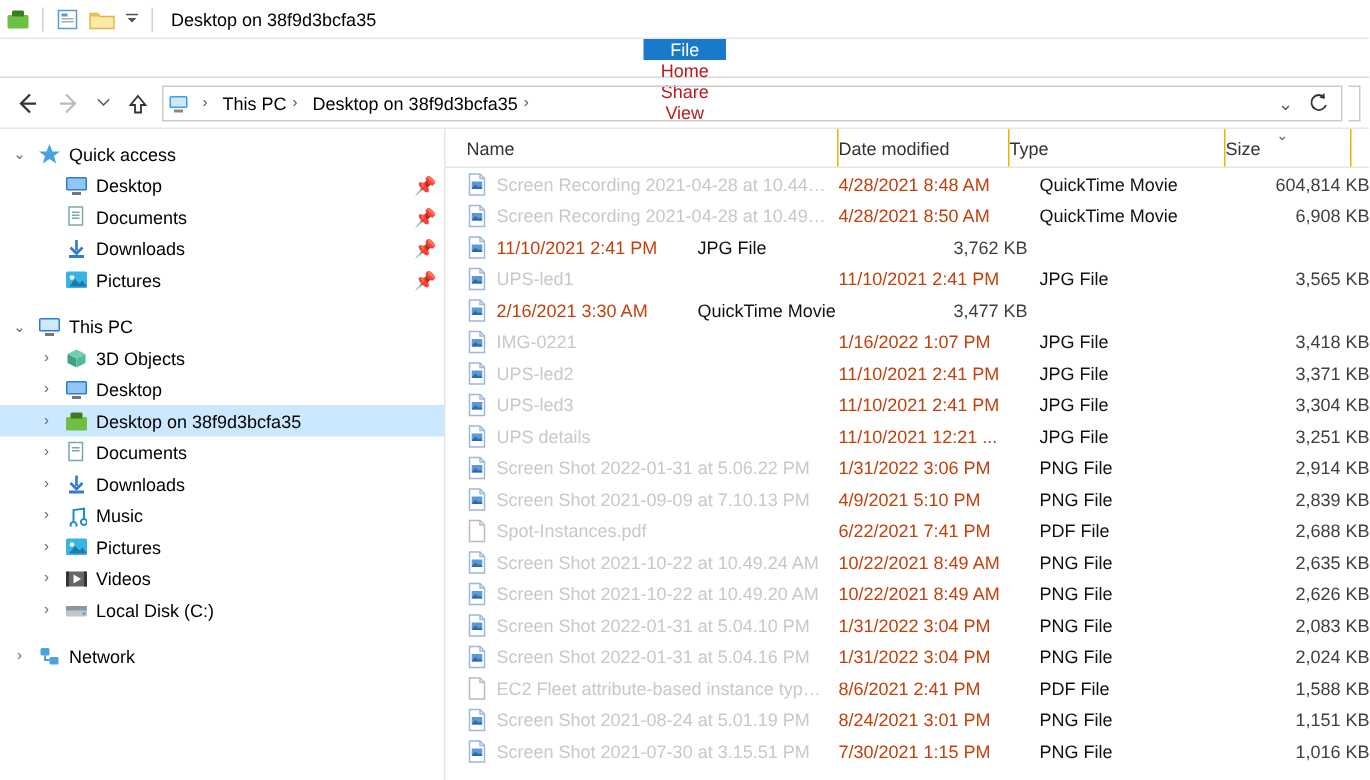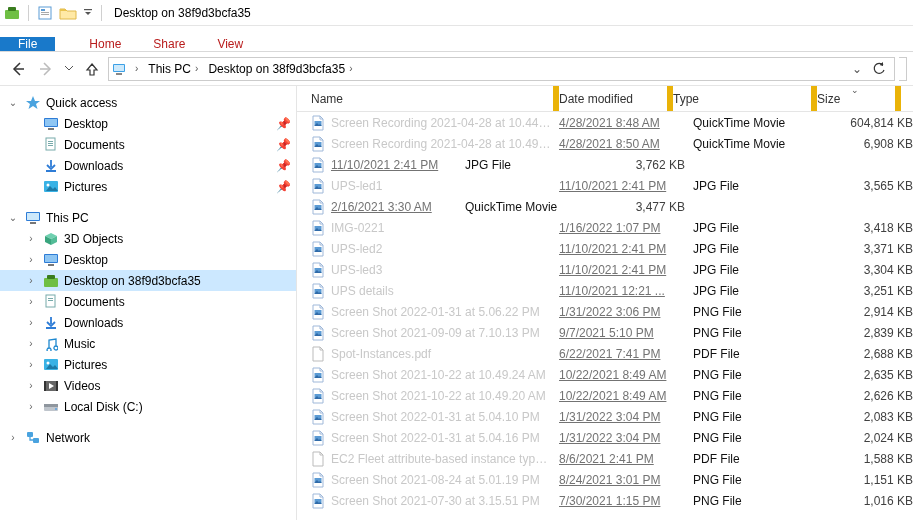--- a/index.html
+++ b/index.html
@@ -7,21 +7,21 @@
 
   
   .titlebar { height: 26px; display: flex; align-items: center; border-bottom: 1px solid #e5e5e5; padding: 0 4px; gap: 6px; }
   .titlebar .qat-icon { width: 16px; height: 16px; display:flex; align-items:center; justify-content:center; }
   .titlebar .divider { width:1px; height:16px; background:#d0d0d0; margin:0 2px;}
   .titlebar .folder { width:18px; height:14px; }
   .titlebar .dropdown { width:10px; display:flex; justify-content:center; color:#555;}
   .titlebar .title-text { margin-left: 4px; color:#000; }
 
   
-  .ribbon { height: 26px; display:flex; align-items:flex-end; border-bottom:1px solid #d9d9d9; }
+  .ribbon { height: 26px; display:flex; align-items:center; border-bottom:1px solid #d9d9d9;flex-direction:column; }
   .ribbon .tab { padding: 0 16px; display:flex; align-items:center; color:#b91c1c; cursor:default;}
   .ribbon .tab.file { background:#1979ca; color:#fff; padding:0 18px;}
   .ribbon .gap { width: 18px;}
 
   
   .navbar { height: 34px; display:flex; align-items:center; padding: 0 6px; gap:4px; border-bottom:1px solid #e5e5e5;}
   .nav-btn { width:24px; height:24px; display:flex; align-items:center; justify-content:center; color:#555; }
   .nav-btn.disabled { color:#bbb; }
   .addrbar { flex:1; height:24px; border:1px solid #ccc; display:flex; align-items:center; padding:0 2px; }
   .addrbar .seg { display:flex; align-items:center; padding:0 2px 0 4px; height:100%; }
@@ -48,28 +48,28 @@
   .tree-gap { height:10px; }
 
   
   .cols { height:26px; display:flex; align-items:center; border-bottom:1px solid #e5e5e5; padding-left:14px; color:#333;}
   .col { display:flex; align-items:center; height:100%; border-right:1px solid transparent; padding-right:6px;}
   .col.name { width:248px; }
   .col.date { width:114px; }
   .col.type { width:144px; }
   .col.size { width:84px; justify-content:flex-start; position:relative;}
   .col.size .sort { position:absolute; left:34px; top:-1px; font-size:9px; color:#555;}
-  .cols .col { border-right:6px solid #eab308; }
+  .cols .col { border-right:1px solid #eab308; }
 
   
   .rows { flex:1; overflow:hidden; }
   .row { height:21px; display:flex; align-items:center; padding-left:14px; }
   .row .ric { width:20px; display:flex; align-items:center;}
   .row .rname { width:228px; color:#c8c8c8; white-space:nowrap; overflow:hidden; text-overflow:ellipsis; padding-right:8px;}
-  .row .rdate { width:114px; color:#737373; white-space:nowrap; overflow:hidden; text-overflow:ellipsis;text-decoration:underline;}
+  .row .rdate { width:114px; color:#c2410c; white-space:nowrap; overflow:hidden; text-overflow:ellipsis;}
   .row .rtype { width:144px; color:#111; white-space:nowrap; overflow:hidden;margin-left:20px;}
   .row .rsize { width:76px; text-align:right; color:#404040; }
 
   
   svg { display:block; }
 </style>
 </head>
 <body>
 
 <div class="titlebar">
@@ -506,21 +506,21 @@
         <div class="row">
           <span class="ric">
             <svg width="14" height="16" viewBox="0 0 14 16">
               <path d="M2 1 H9 L12 4 V15 H2 Z" fill="#fff" stroke="#9fb8d9"></path>
               <path d="M9 1 V4 H12" fill="none" stroke="#9fb8d9"></path>
               <rect x="3.5" y="6" width="7" height="5" fill="#5b9bd5"></rect>
               <path d="M4 10 L6 8 L8 10 L9 9 L10.5 10.5 V11 H3.5 Z" fill="#2f6aa8"></path>
             </svg>
           </span>
           <span class="rname">Screen Shot 2021-09-09 at 7.10.13 PM</span>
-          <span class="rdate">9/7/2021 5:10 PM</span>
+          <span class="rdate">4/9/2021 5:10 PM</span>
           <span class="rtype">PNG File</span>
           <span class="rsize">2,839 KB</span>
         </div>
         <div class="row">
           <span class="ric">
             <svg width="14" height="16" viewBox="0 0 14 16">
               <path d="M2 1 H9 L12 4 V15 H2 Z" fill="#fff" stroke="#bbb"></path>
               <path d="M9 1 V4 H12" fill="none" stroke="#bbb"></path>
             </svg>
           </span>

